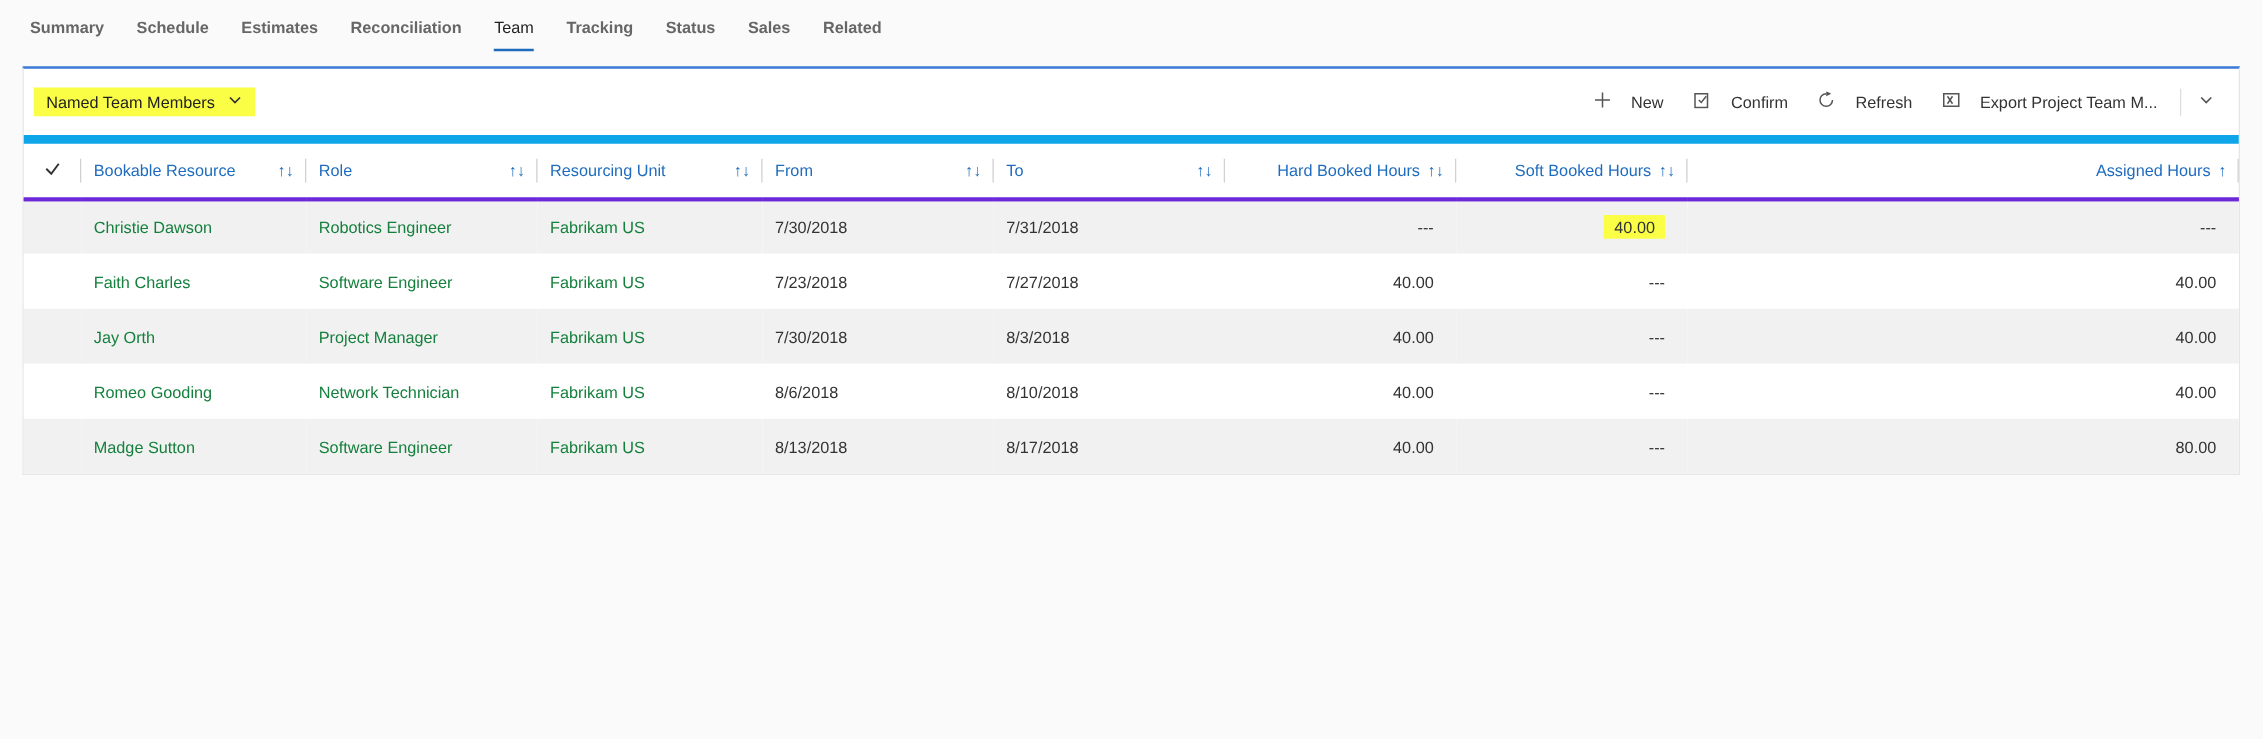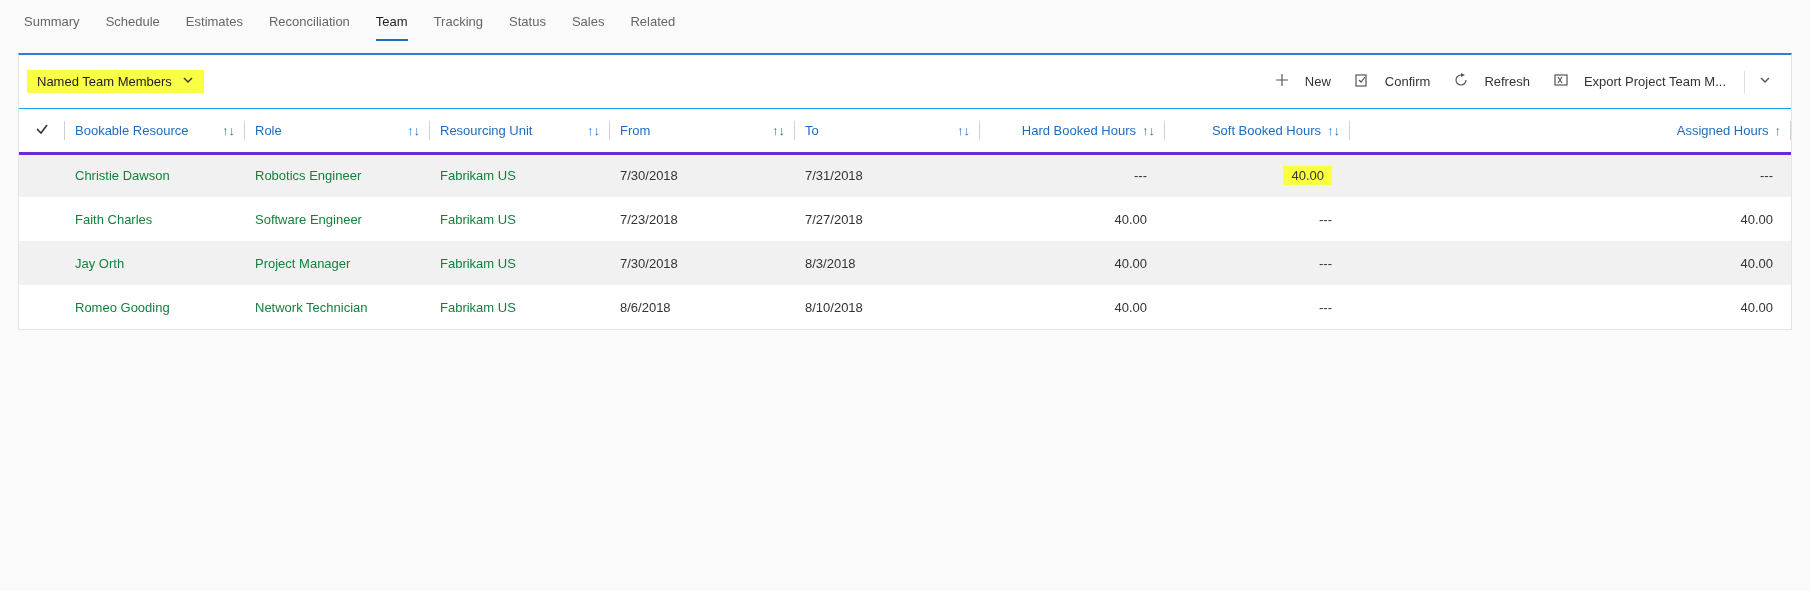--- a/index.html
+++ b/index.html
@@ -15,38 +15,39 @@
     display: flex;
     gap: 26px;
     padding: 10px 24px 0 24px;
     background: #fafafa;
   }
   .tab {
     padding: 4px 0 10px 0;
     color: #666;
     cursor: pointer;
     border-bottom: 2px solid transparent;
+    font-weight: bold;
   }
   .tab.active {
     color: #222;
     border-bottom: 2px solid #1f6cbf;
     font-weight: 400;
     text-align: right;
   }
   .panel {
     margin: 12px 18px 18px 18px;
     border: 1px solid #e5e5e5;
     border-top: 2px solid #3b78d8;
     background: #fff;
   }
   .toolbar {
     display: flex;
     align-items: center;
     padding: 14px 12px 14px 6px;
-    border-bottom: 1px solid #0ea5e9;
+    border-bottom: 7px solid #0ea5e9;
     justify-content: center;
   }
   .view-selector {
     background: #faff45;
     padding: 4px 10px;
     display: inline-flex;
     align-items: center;
     gap: 10px;
     font-size: 13px;
     color: #222;
@@ -281,15 +282,26 @@
           <td class="check-col"></td>
           <td class="link">Romeo Gooding</td>
           <td class="link">Network Technician</td>
           <td class="link">Fabrikam US</td>
           <td>8/6/2018</td>
           <td>8/10/2018</td>
           <td class="num">40.00</td>
           <td class="num">---</td>
           <td class="num">40.00</td>
         </tr>
+        <tr>
+          <td class="check-col"></td>
+          <td class="link">Madge Sutton</td>
+          <td class="link">Software Engineer</td>
+          <td class="link">Fabrikam US</td>
+          <td>8/13/2018</td>
+          <td>8/17/2018</td>
+          <td class="num">40.00</td>
+          <td class="num">---</td>
+          <td class="num">80.00</td>
+        </tr>
       </tbody>
   </table>
 </div>
 
 </body></html>

